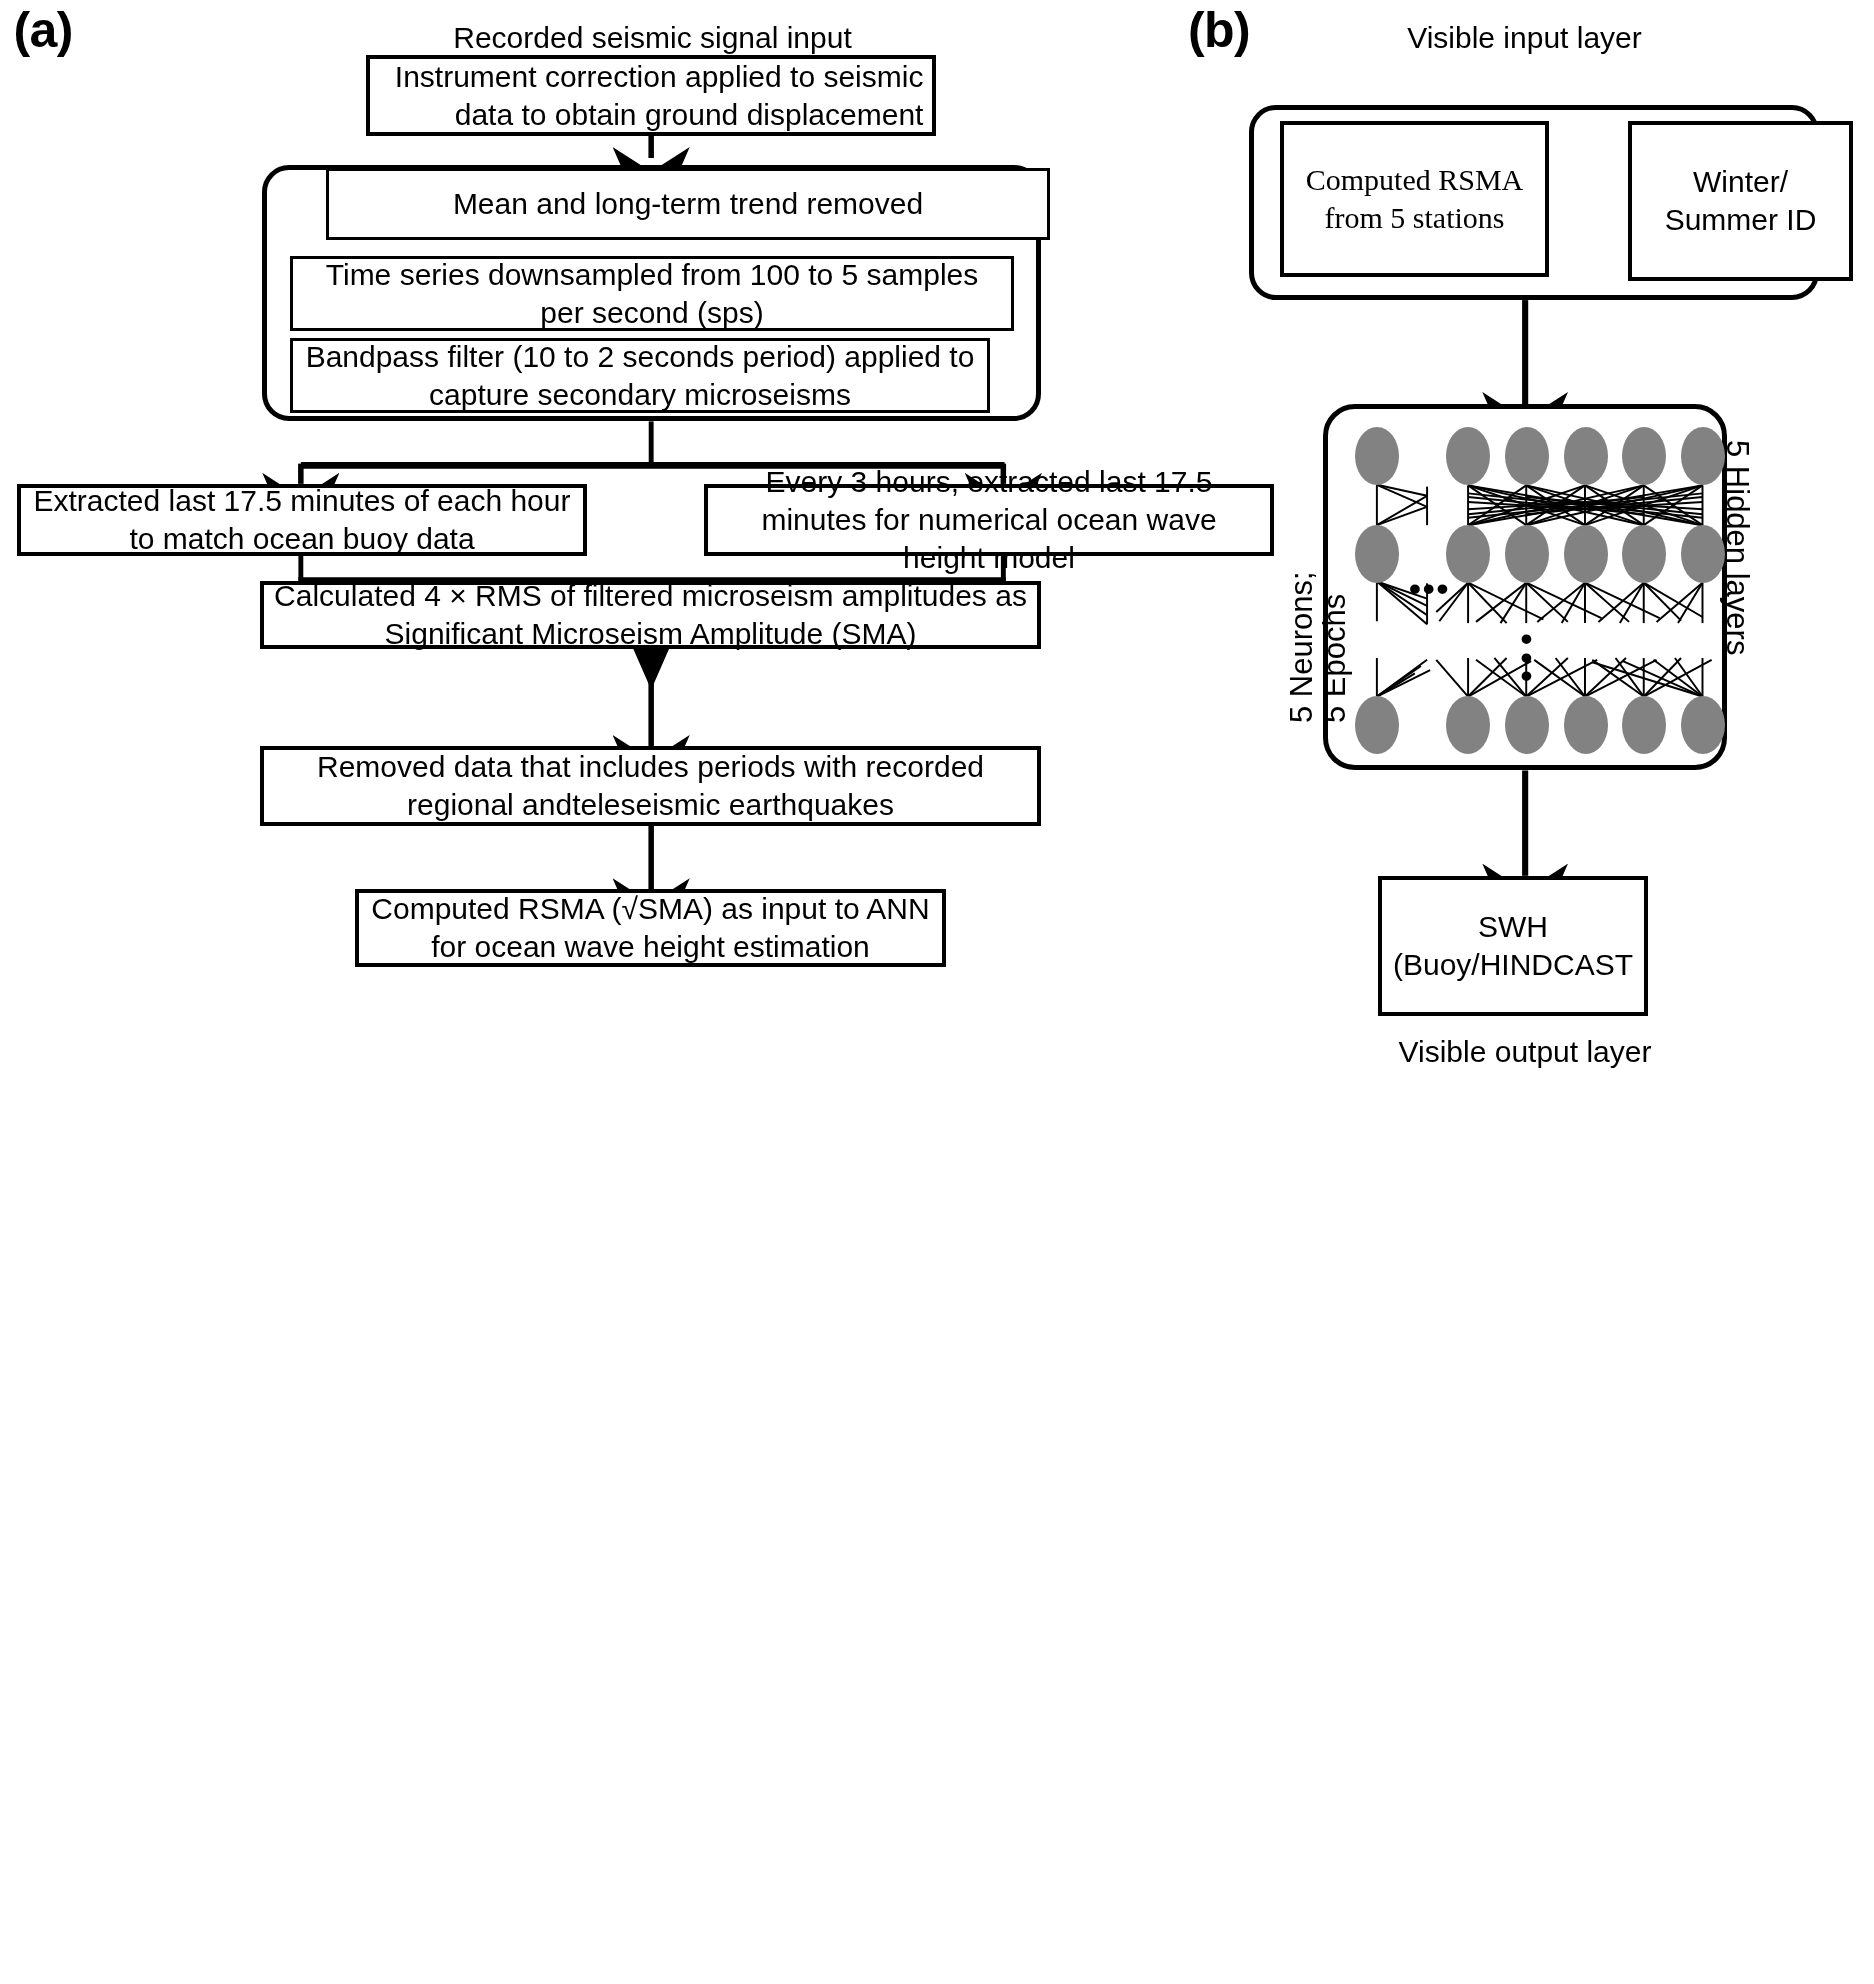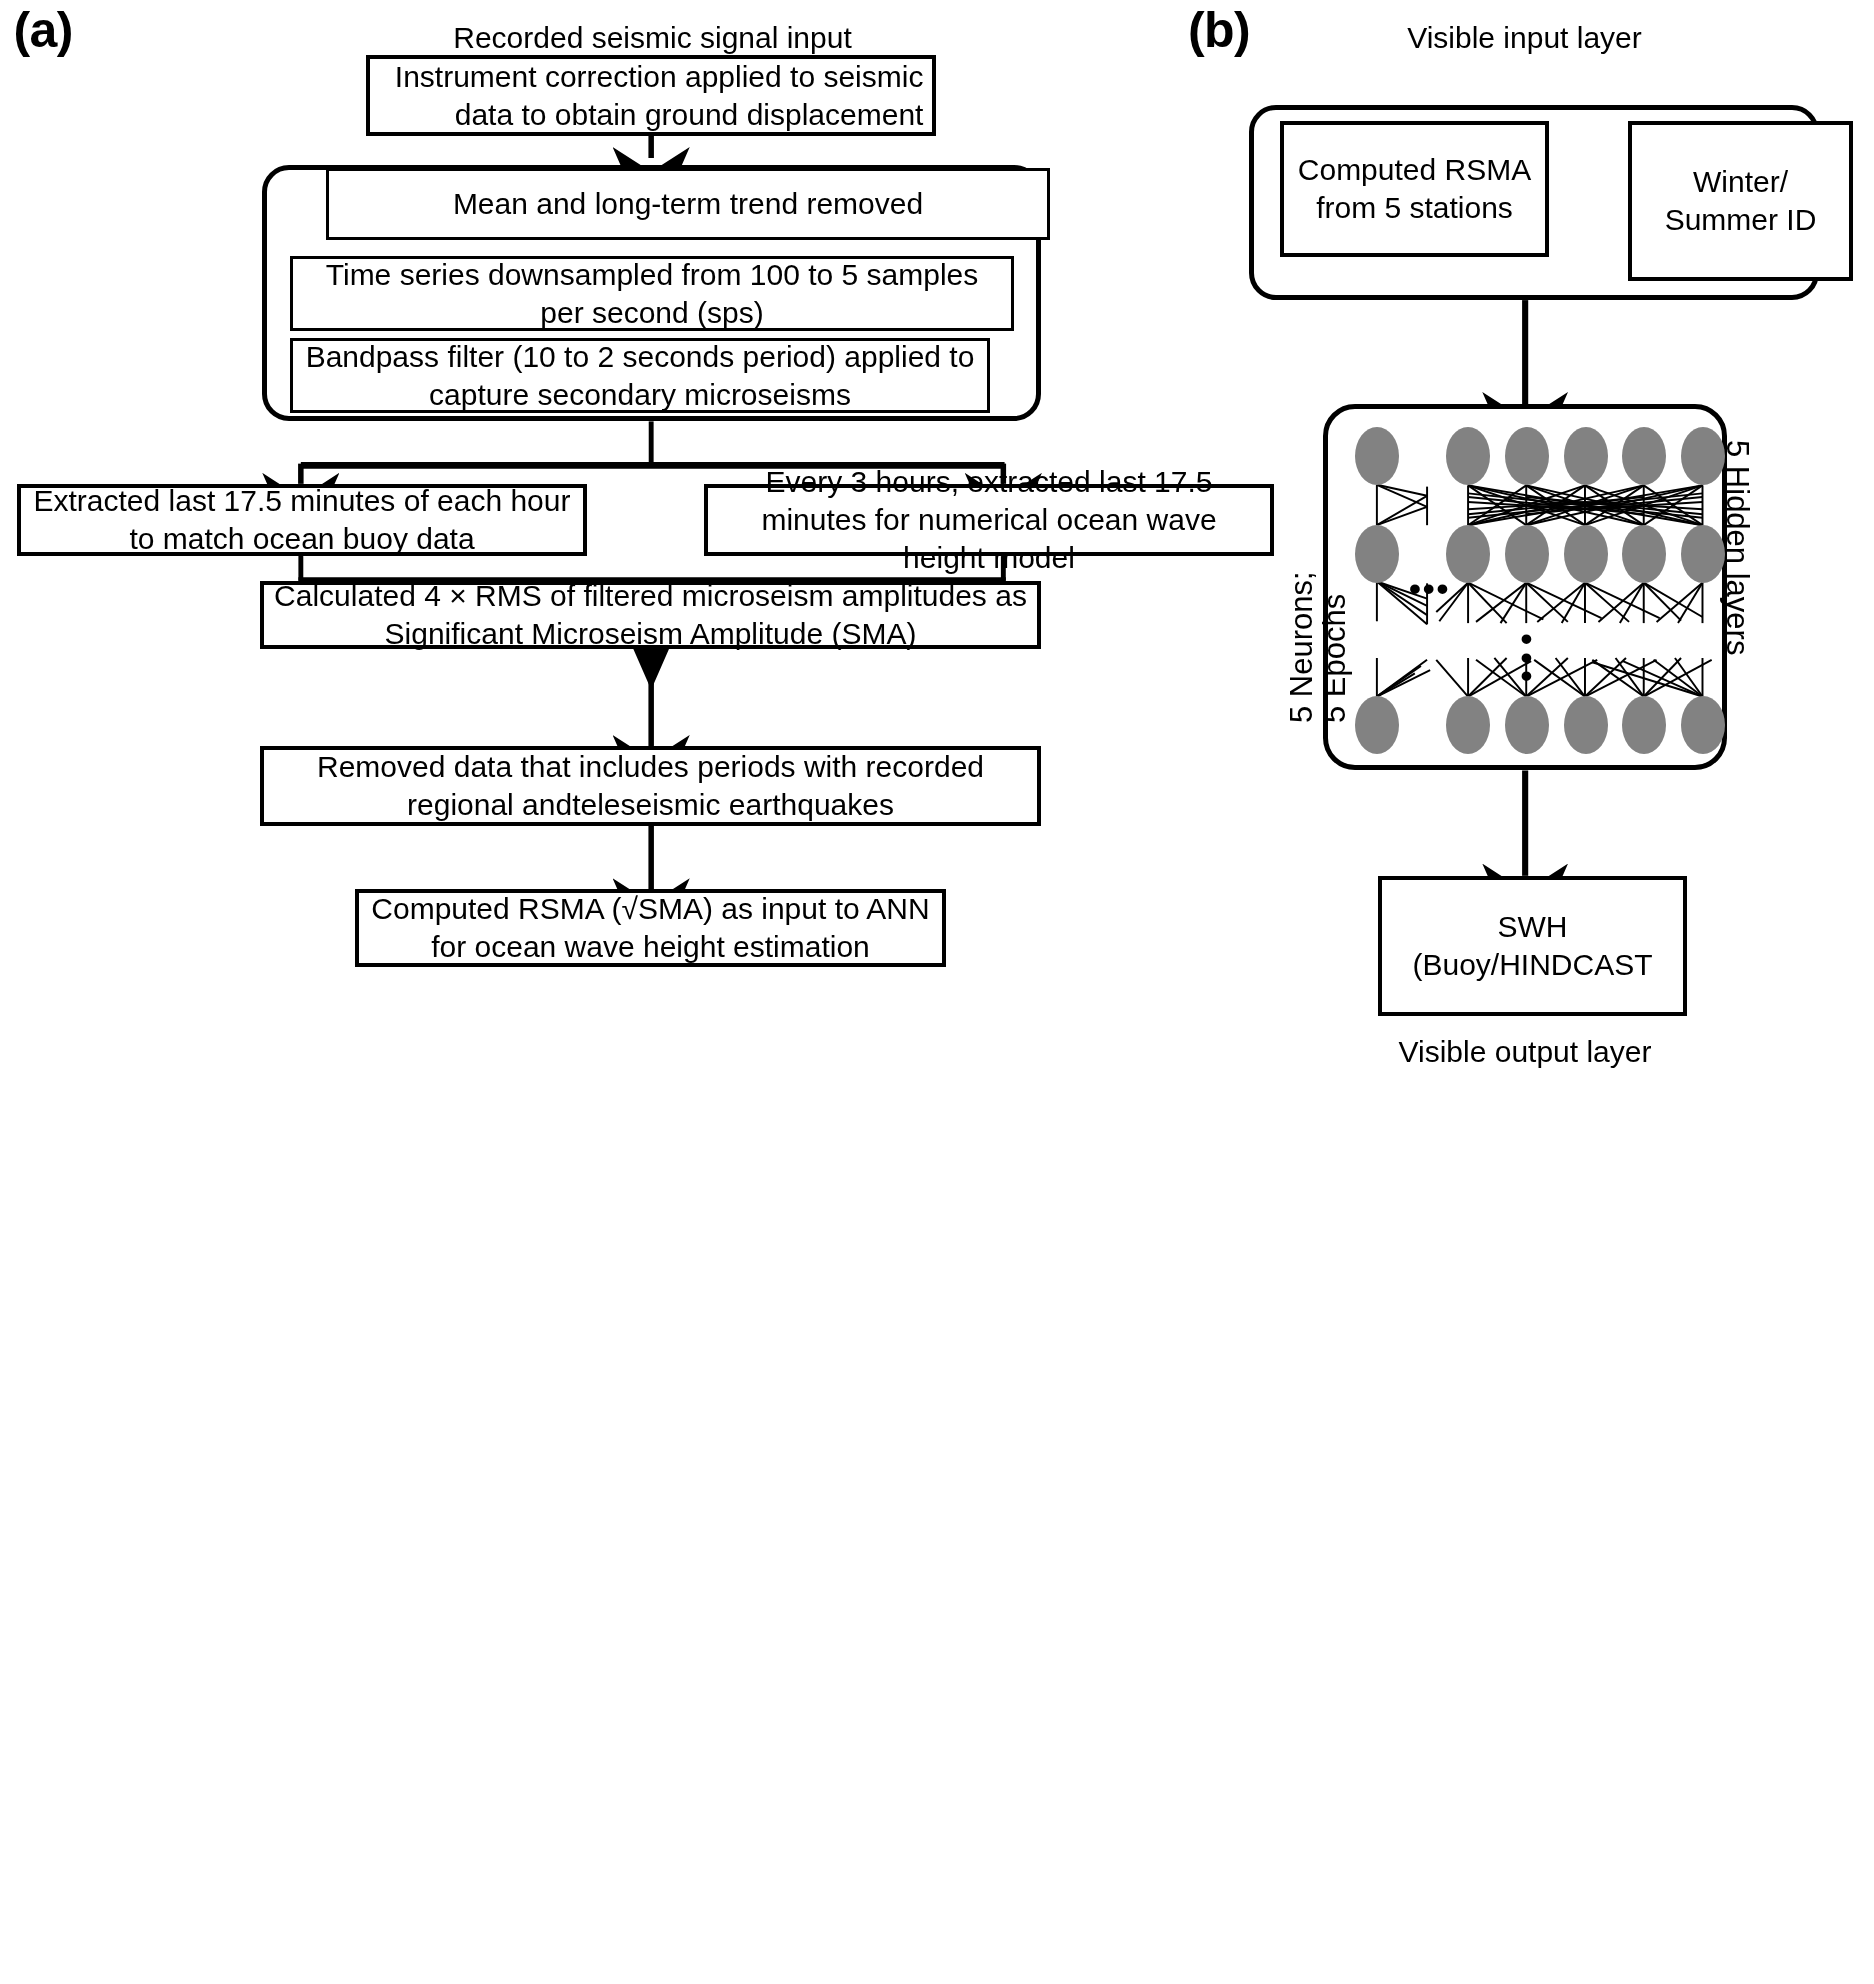--- a/index.html
+++ b/index.html
@@ -150,21 +150,21 @@
   <div class="box" style="left:355px;top:889px;width:591px;height:78px;">Computed RSMA (√SMA) as input to ANN for ocean wave height estimation</div>
 
   <div class="box" style="left:260px;top:746px;width:781px;height:80px;">Removed data that includes periods with recorded regional andteleseismic earthquakes</div>
 
   <div class="panel-label" style="left:1188px;top:4.9px;">(b)</div>
 
   <div class="free-label" style="left:1298px;top:21.4px;width:453px;">Visible input layer</div>
 
   <div class="rounded" style="left:1249px;top:105px;width:570px;height:195px;"></div>
 
-  <div class="box" style="left:1280px;top:121px;width:269px;height:136px;">Computed RSMA from 5 stations</div>
+  <div class="box" style="left:1280px;top:121px;width:269px;height:156px;font-family:Liberation Serif, serif;">Computed RSMA from 5 stations</div>
 
   <div class="box" style="left:1628px;top:121px;width:225px;height:160px;">Winter/ Summer ID</div>
 
   <div class="rounded" style="left:1323px;top:404px;width:404px;height:366px;border-radius:32px;"></div>
 
   <div class="rot-left" style="left:1286px;top:723px;"><span>5 Neurons;
 5 Epochs</span></div>
 
   <div class="rot-right" style="left:1753px;top:440px;"><span>5 Hidden layers</span></div>
 
@@ -320,19 +320,19 @@
     <div class="neuron" style="left:182px;top:292px;width:44px;height:58px;"></div>
     <div class="neuron" style="left:241px;top:292px;width:44px;height:58px;"></div>
     <div class="neuron" style="left:299px;top:292px;width:44px;height:58px;"></div>
     <div class="neuron" style="left:358px;top:292px;width:44px;height:58px;"></div>
 
     <div class="ellipsis-h" style="left:86px;top:167px;">•••</div>
 
     <div class="ellipsis-v" style="left:195px;top:225px;width:17px;">•<br>•<br>•</div>
   </div>
 
-  <div class="box" style="left:1378px;top:876px;width:309px;height:140px;white-space:pre-line;">SWH
+  <div class="box" style="left:1378px;top:876px;width:270px;height:140px;white-space:pre-line;">SWH
 (Buoy/HINDCAST</div>
 
   <div class="free-label" style="left:1335px;top:1035px;width:380px;text-align:center;">Visible output layer</div>
 
 </div>
 
 
 </body></html>

